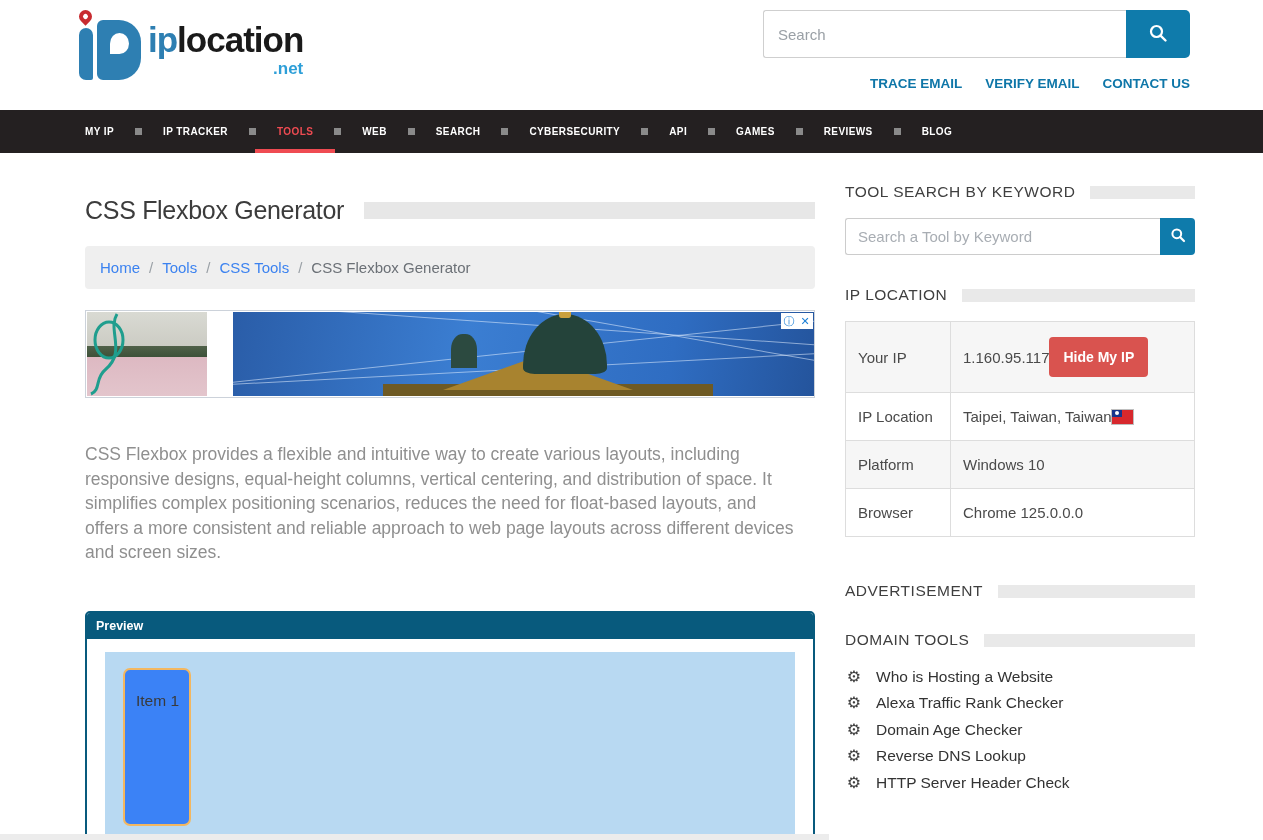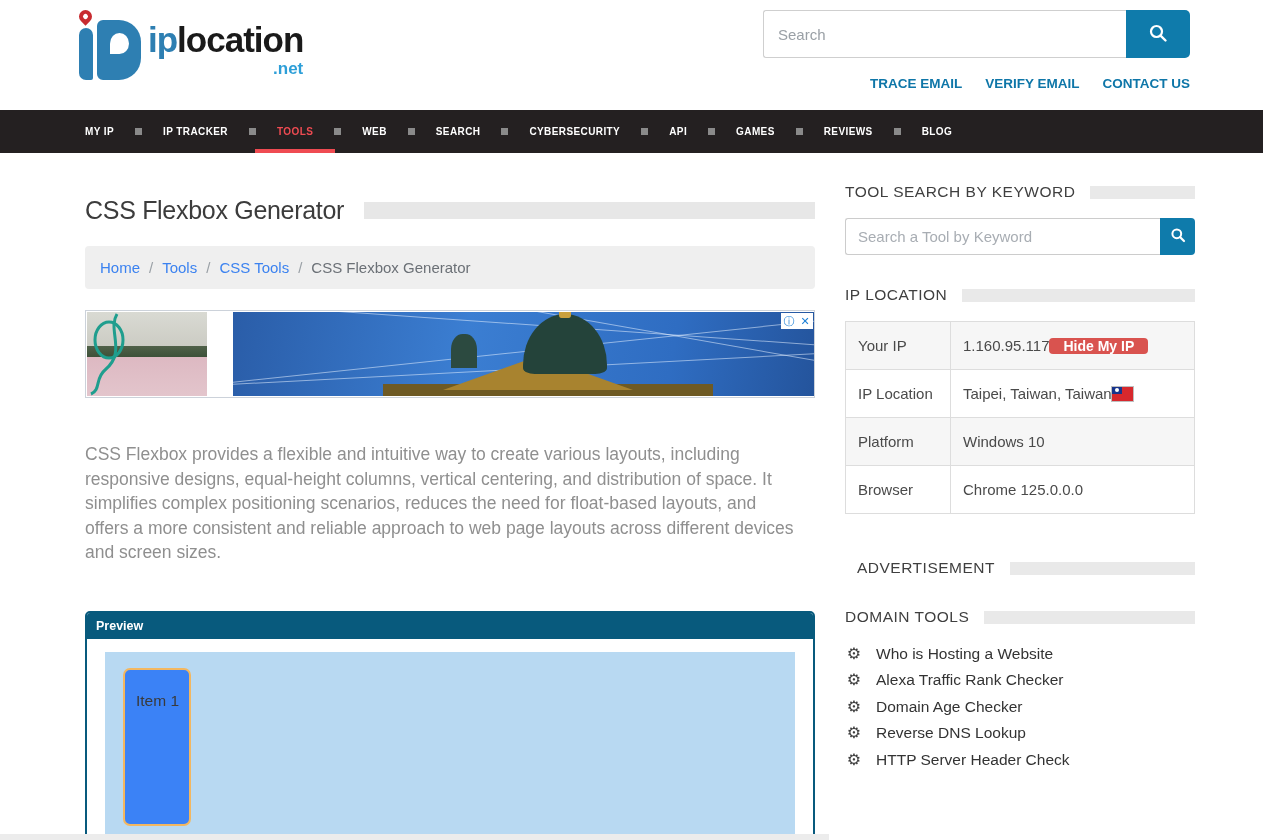--- a/index.html
+++ b/index.html
@@ -110,27 +110,27 @@
   .toolsearch-input::placeholder { color:#a8adb3; }
   .toolsearch-btn { width:35px; background:#0f7bab; border:none; border-radius:0 4px 4px 0;
         display:flex; align-items:center; justify-content:center; cursor:pointer; }
   .head-iploc { margin-top:31px; }
   .ip-table { margin-top:17px; width:100%; border-collapse:collapse; font-size:15px; }
   .ip-table td { border:1px solid #ddd; padding:15px 12px; color:#4a4a4a; vertical-align:middle; }
   .ip-table tr:nth-child(odd) td { background:#f6f6f6; }
   .td-label { width:105px; color:#555; }
   .val-flex { display:flex; align-items:center; gap:0; }
   .hide-ip-btn { background:#d9534f; color:#fff; font-weight:bold; font-size:14px; border:none;
-        border-radius:4px; padding:0 14px; cursor:pointer; font-family:inherit; }
+        border-radius:4px; padding:12px 14px; cursor:pointer; font-family:inherit; }
   .flag-tw { position:relative; width:21px; height:14px; background:#d7282d; display:inline-block;
         box-shadow:0 0 0 1px rgba(0,0,0,.25); }
   .flag-tw::before { content:""; position:absolute; left:0; top:0; width:10px; height:7px; background:#17348c; }
   .flag-tw::after { content:""; position:absolute; left:3px; top:1.5px; width:4px; height:4px;
         background:#fff; border-radius:50%; }
-  .head-ad { margin-top:45px;margin-left:12px; }
+  .head-ad { margin-top:45px; }
   .head-domain { margin-top:31px;text-align:center; }
   .tools-list { margin-top:17px; list-style:none; }
   .tools-list li { display:flex; align-items:center; margin-bottom:5.5px; height:21px; cursor:pointer; }
   .gear { width:18px; text-align:center; font-size:16px; color:#3f3f3f; line-height:1; }
   .tool-label { margin-left:13px; font-size:15.5px; color:#333; }
 
   .footer-strip { position:absolute; left:0; top:834px; width:829px; height:6px; background:#ececec; }
 </style>
 </head>
 <body>

